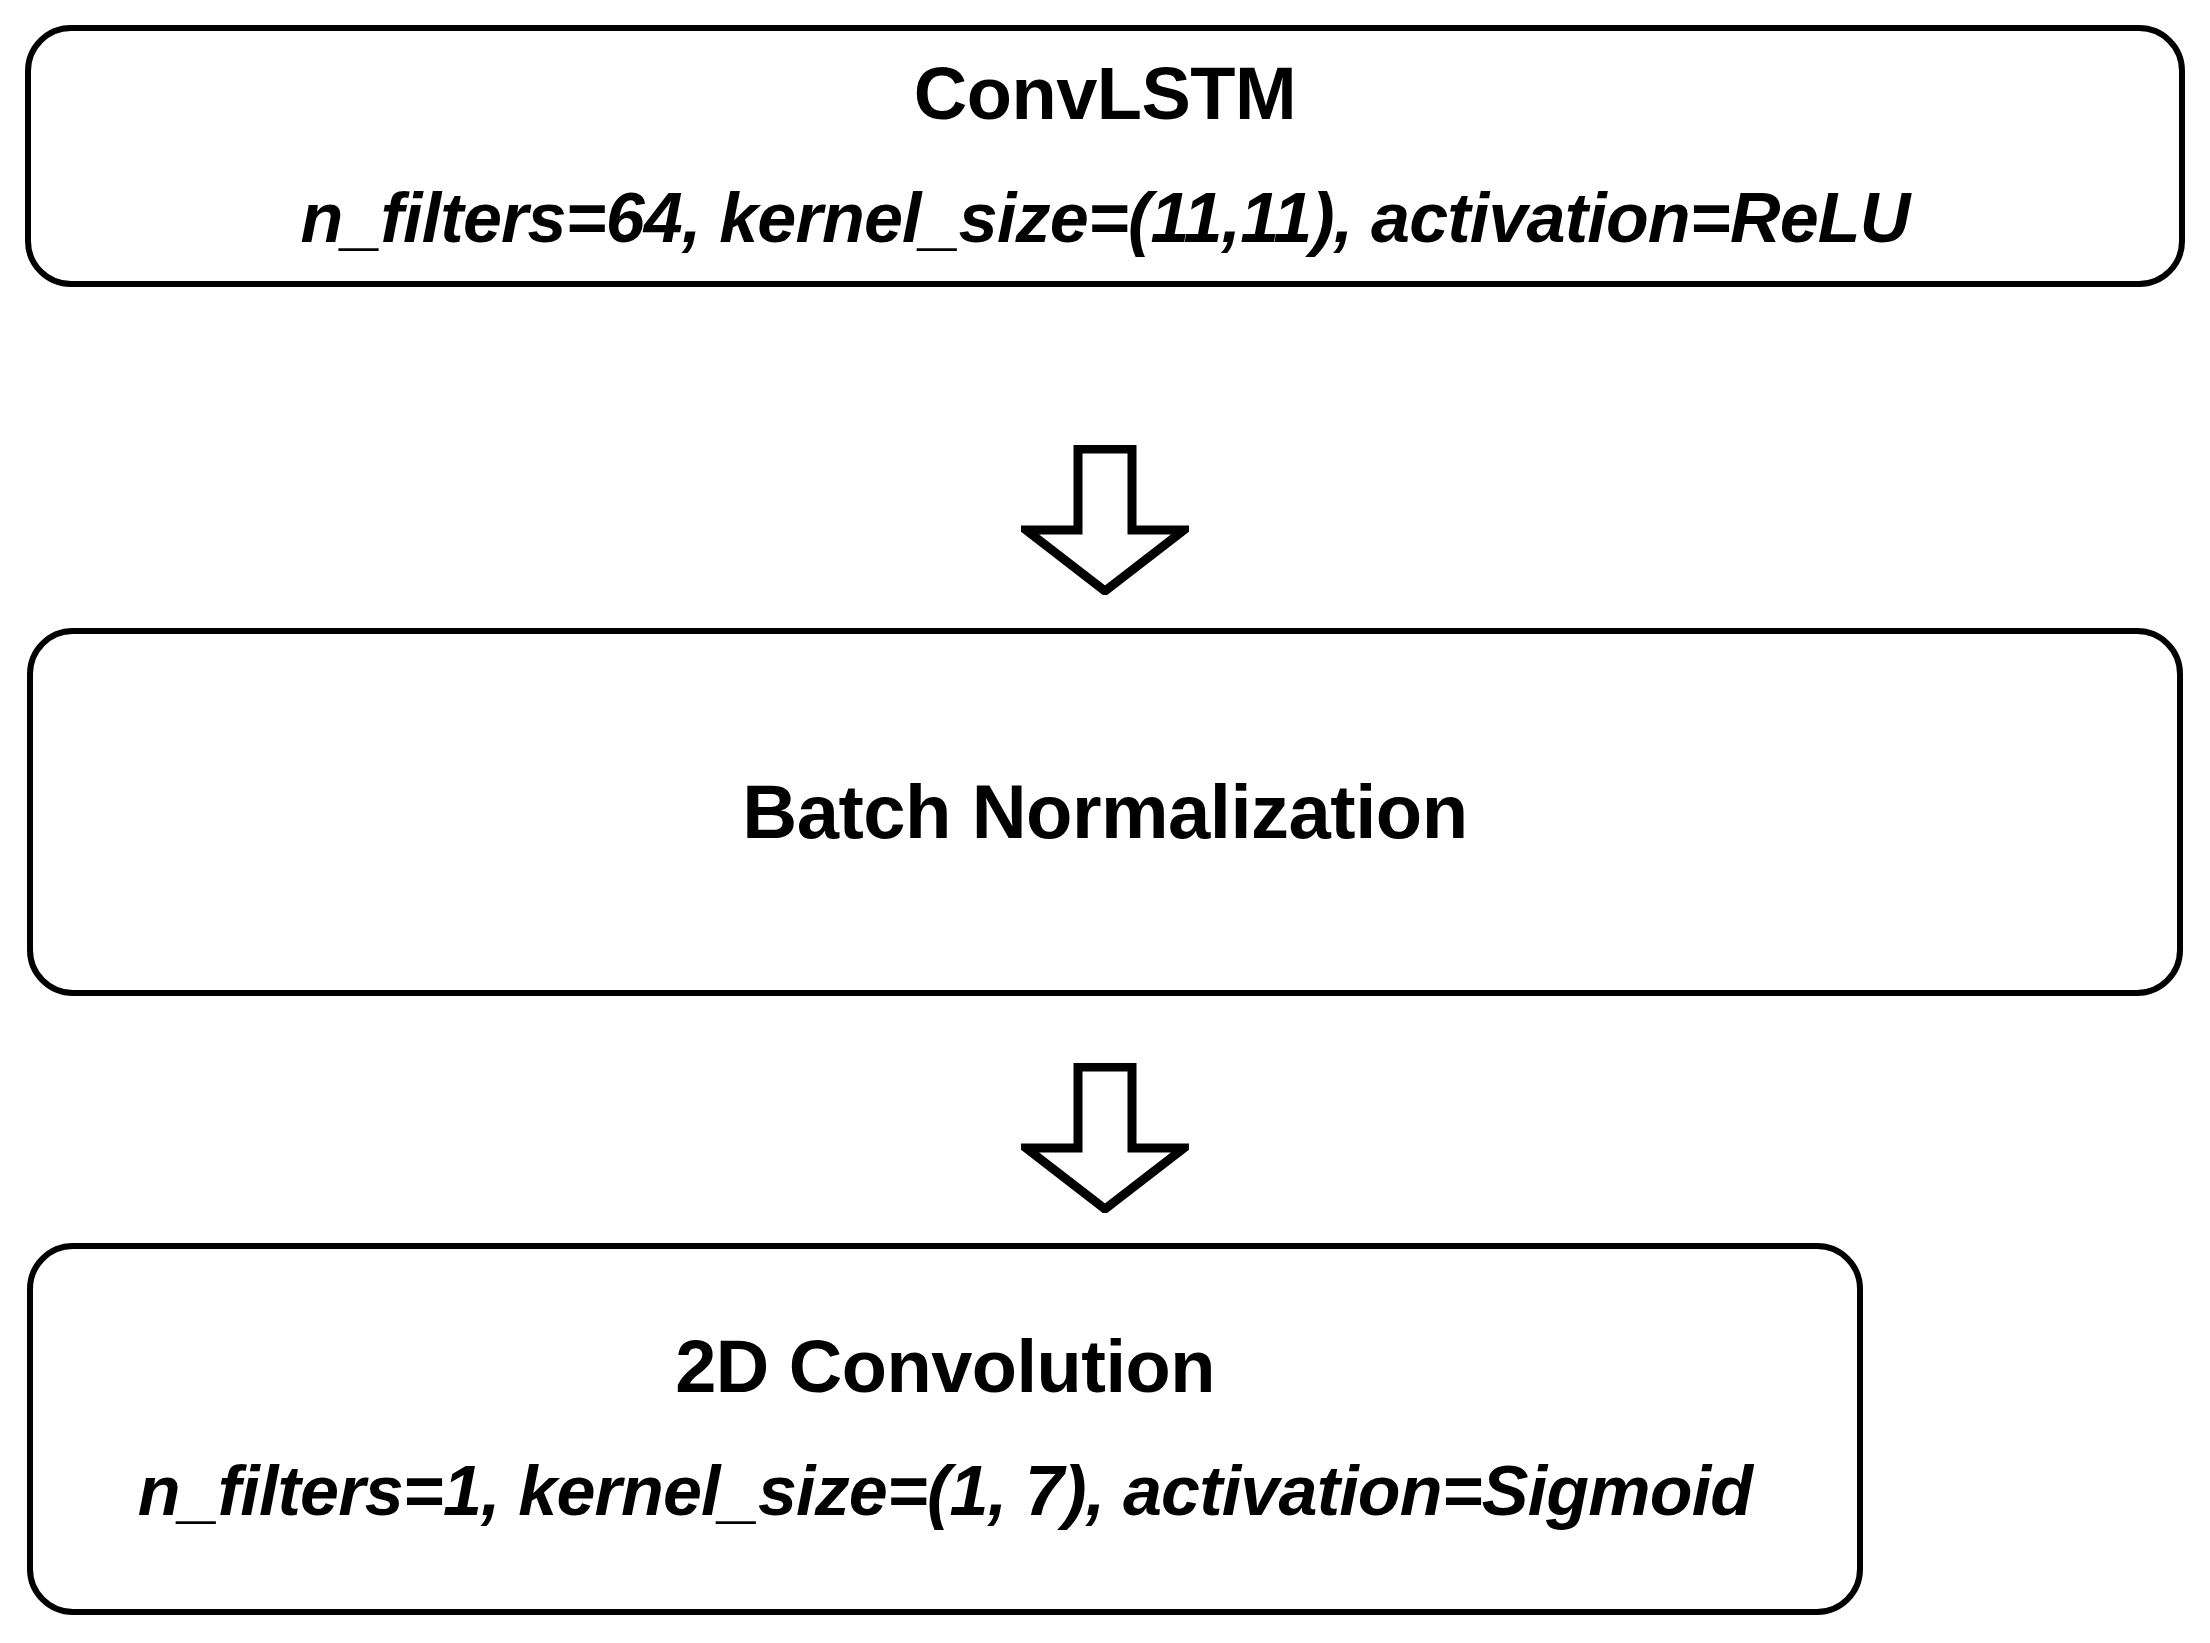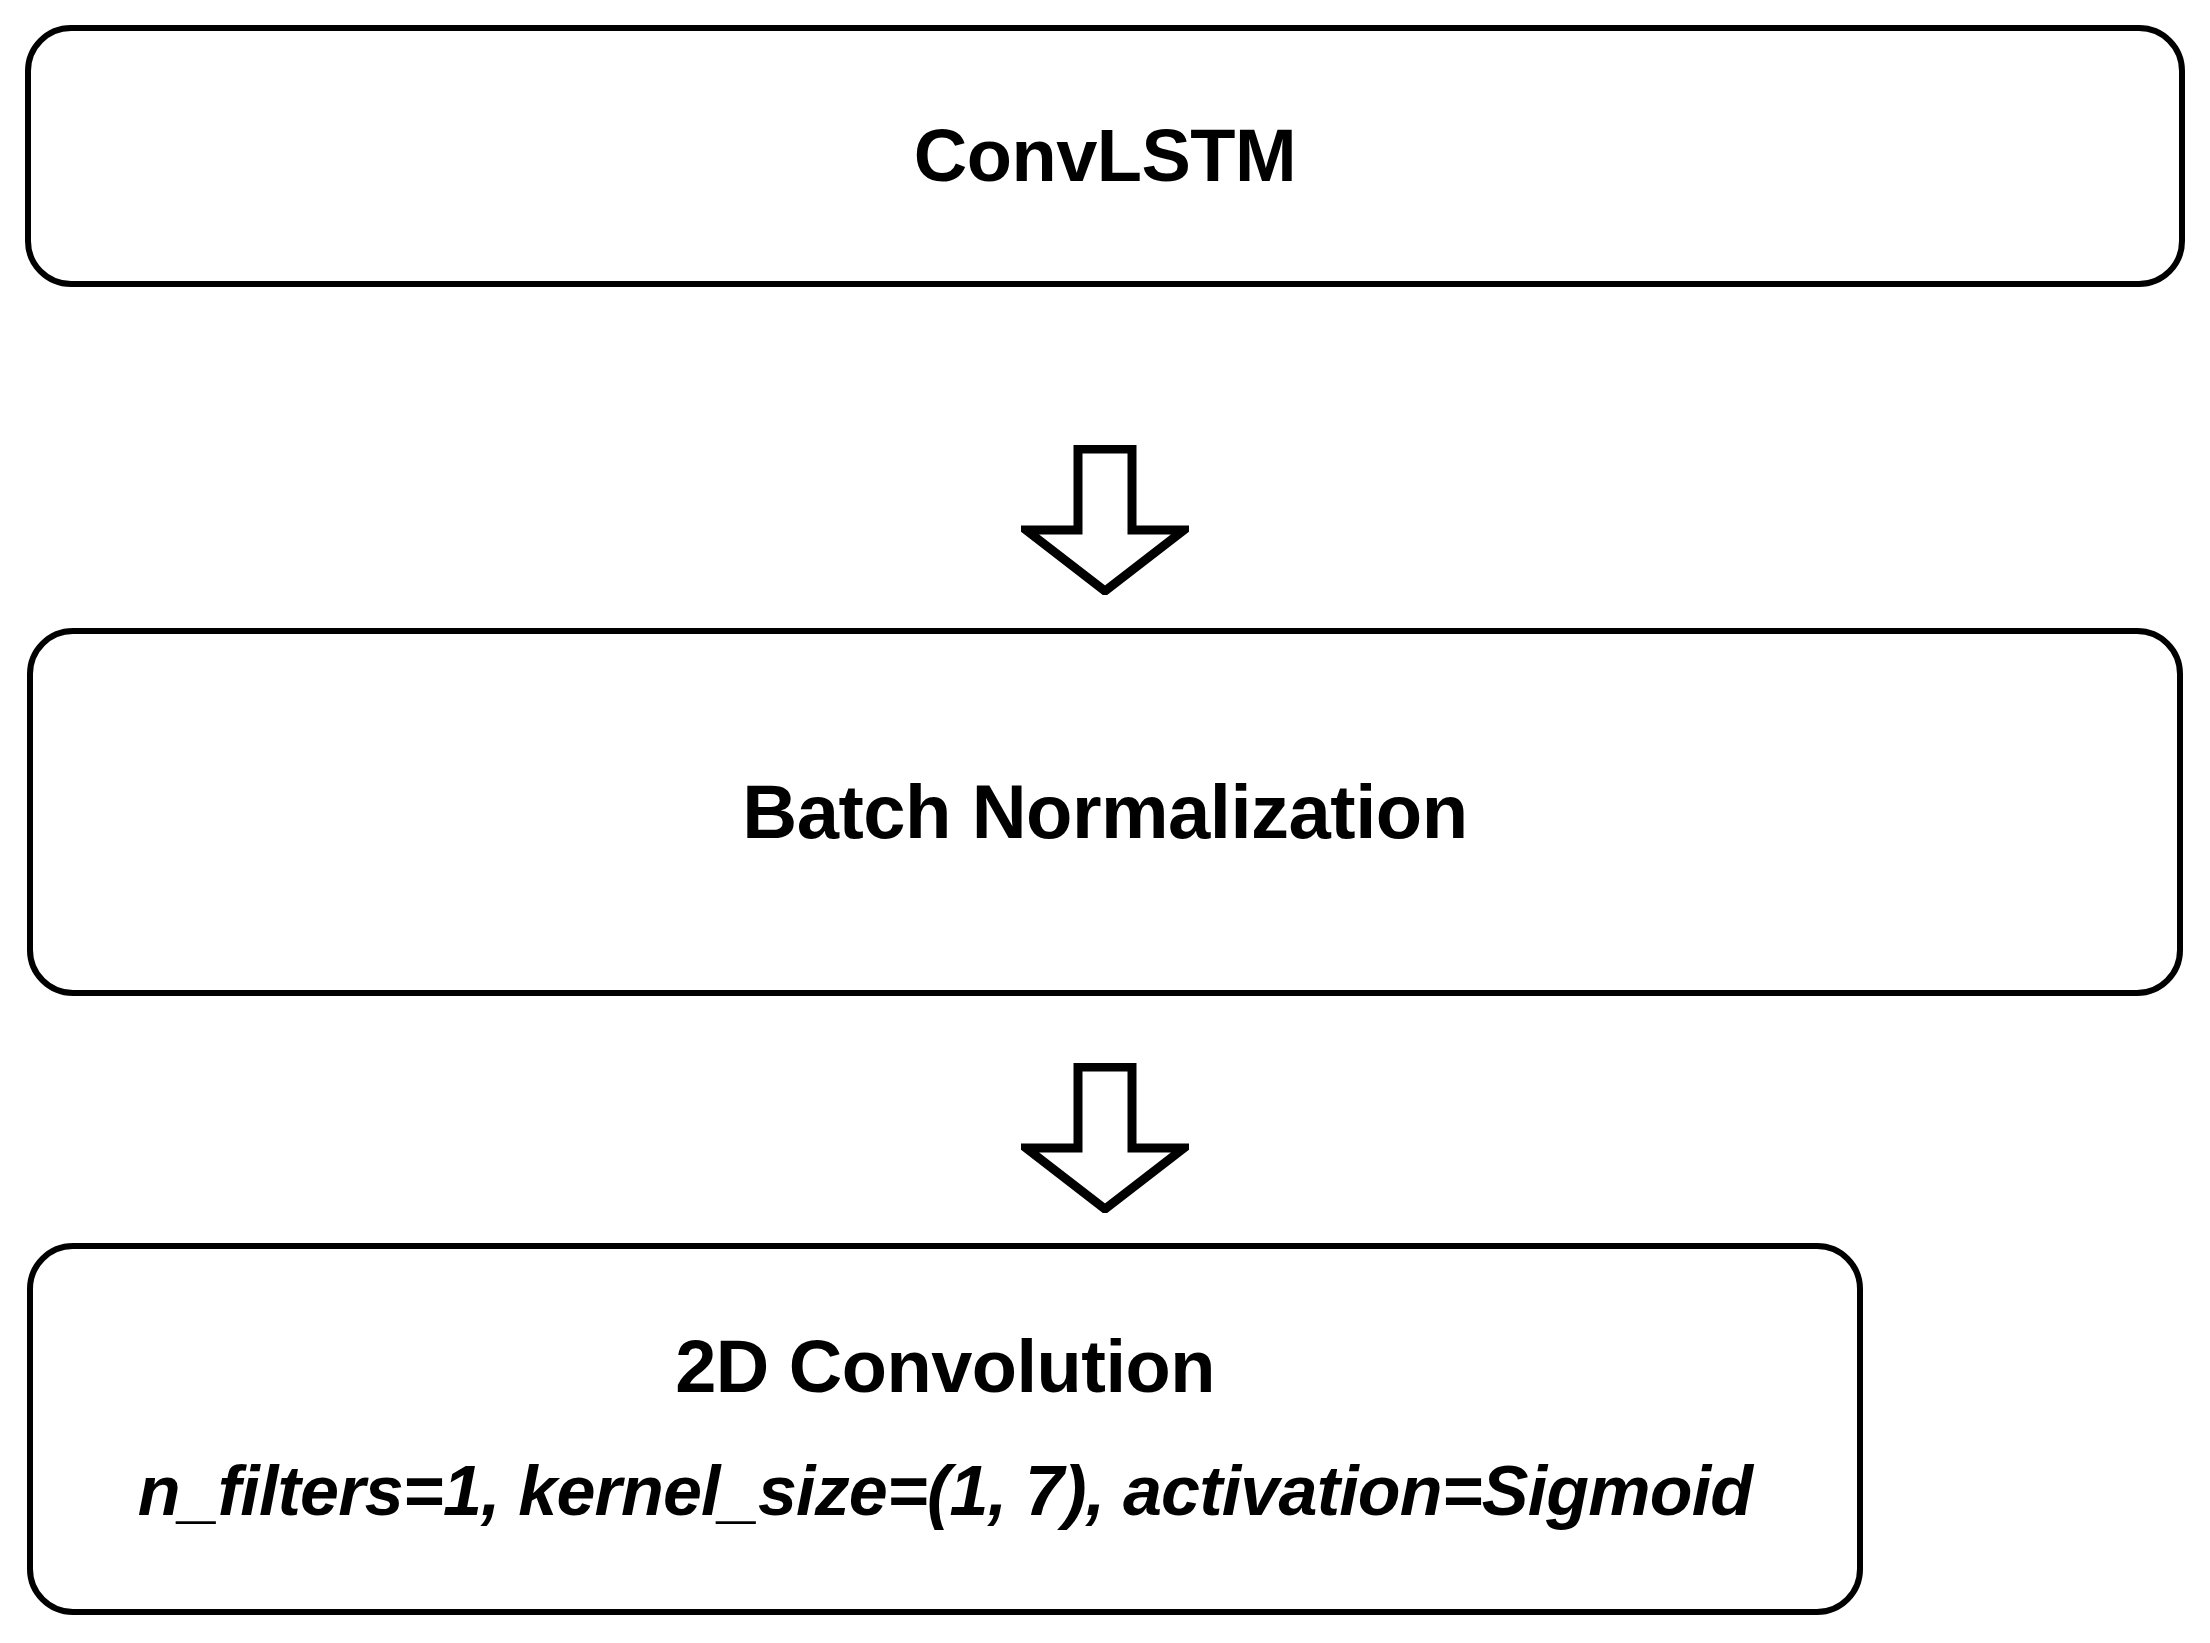--- a/index.html
+++ b/index.html
@@ -76,20 +76,21 @@
 
   .flow-arrow svg { display: block; width: 100%; height: 100%; }
 </style>
 </head>
 <body>
 
 <div id="diagram">
 
   <div class="layer-box box-1">
     <div class="layer-title">ConvLSTM</div>
+    <div class="layer-params">n_filters=64, kernel_size=(11,11), activation=ReLU</div>
   </div>
 
   <div class="flow-arrow arrow-1">
     <svg viewBox="0 0 168 150" preserveAspectRatio="none" aria-hidden="true">
       <polygon points="57,4 111,4 111,85 163,85 84,146 5,85 57,85" fill="#ffffff" stroke="#000000" stroke-width="9" stroke-linejoin="miter"></polygon>
     </svg>
   </div>
 
   <div class="layer-box box-2">
     <div class="layer-title">Batch Normalization</div>

